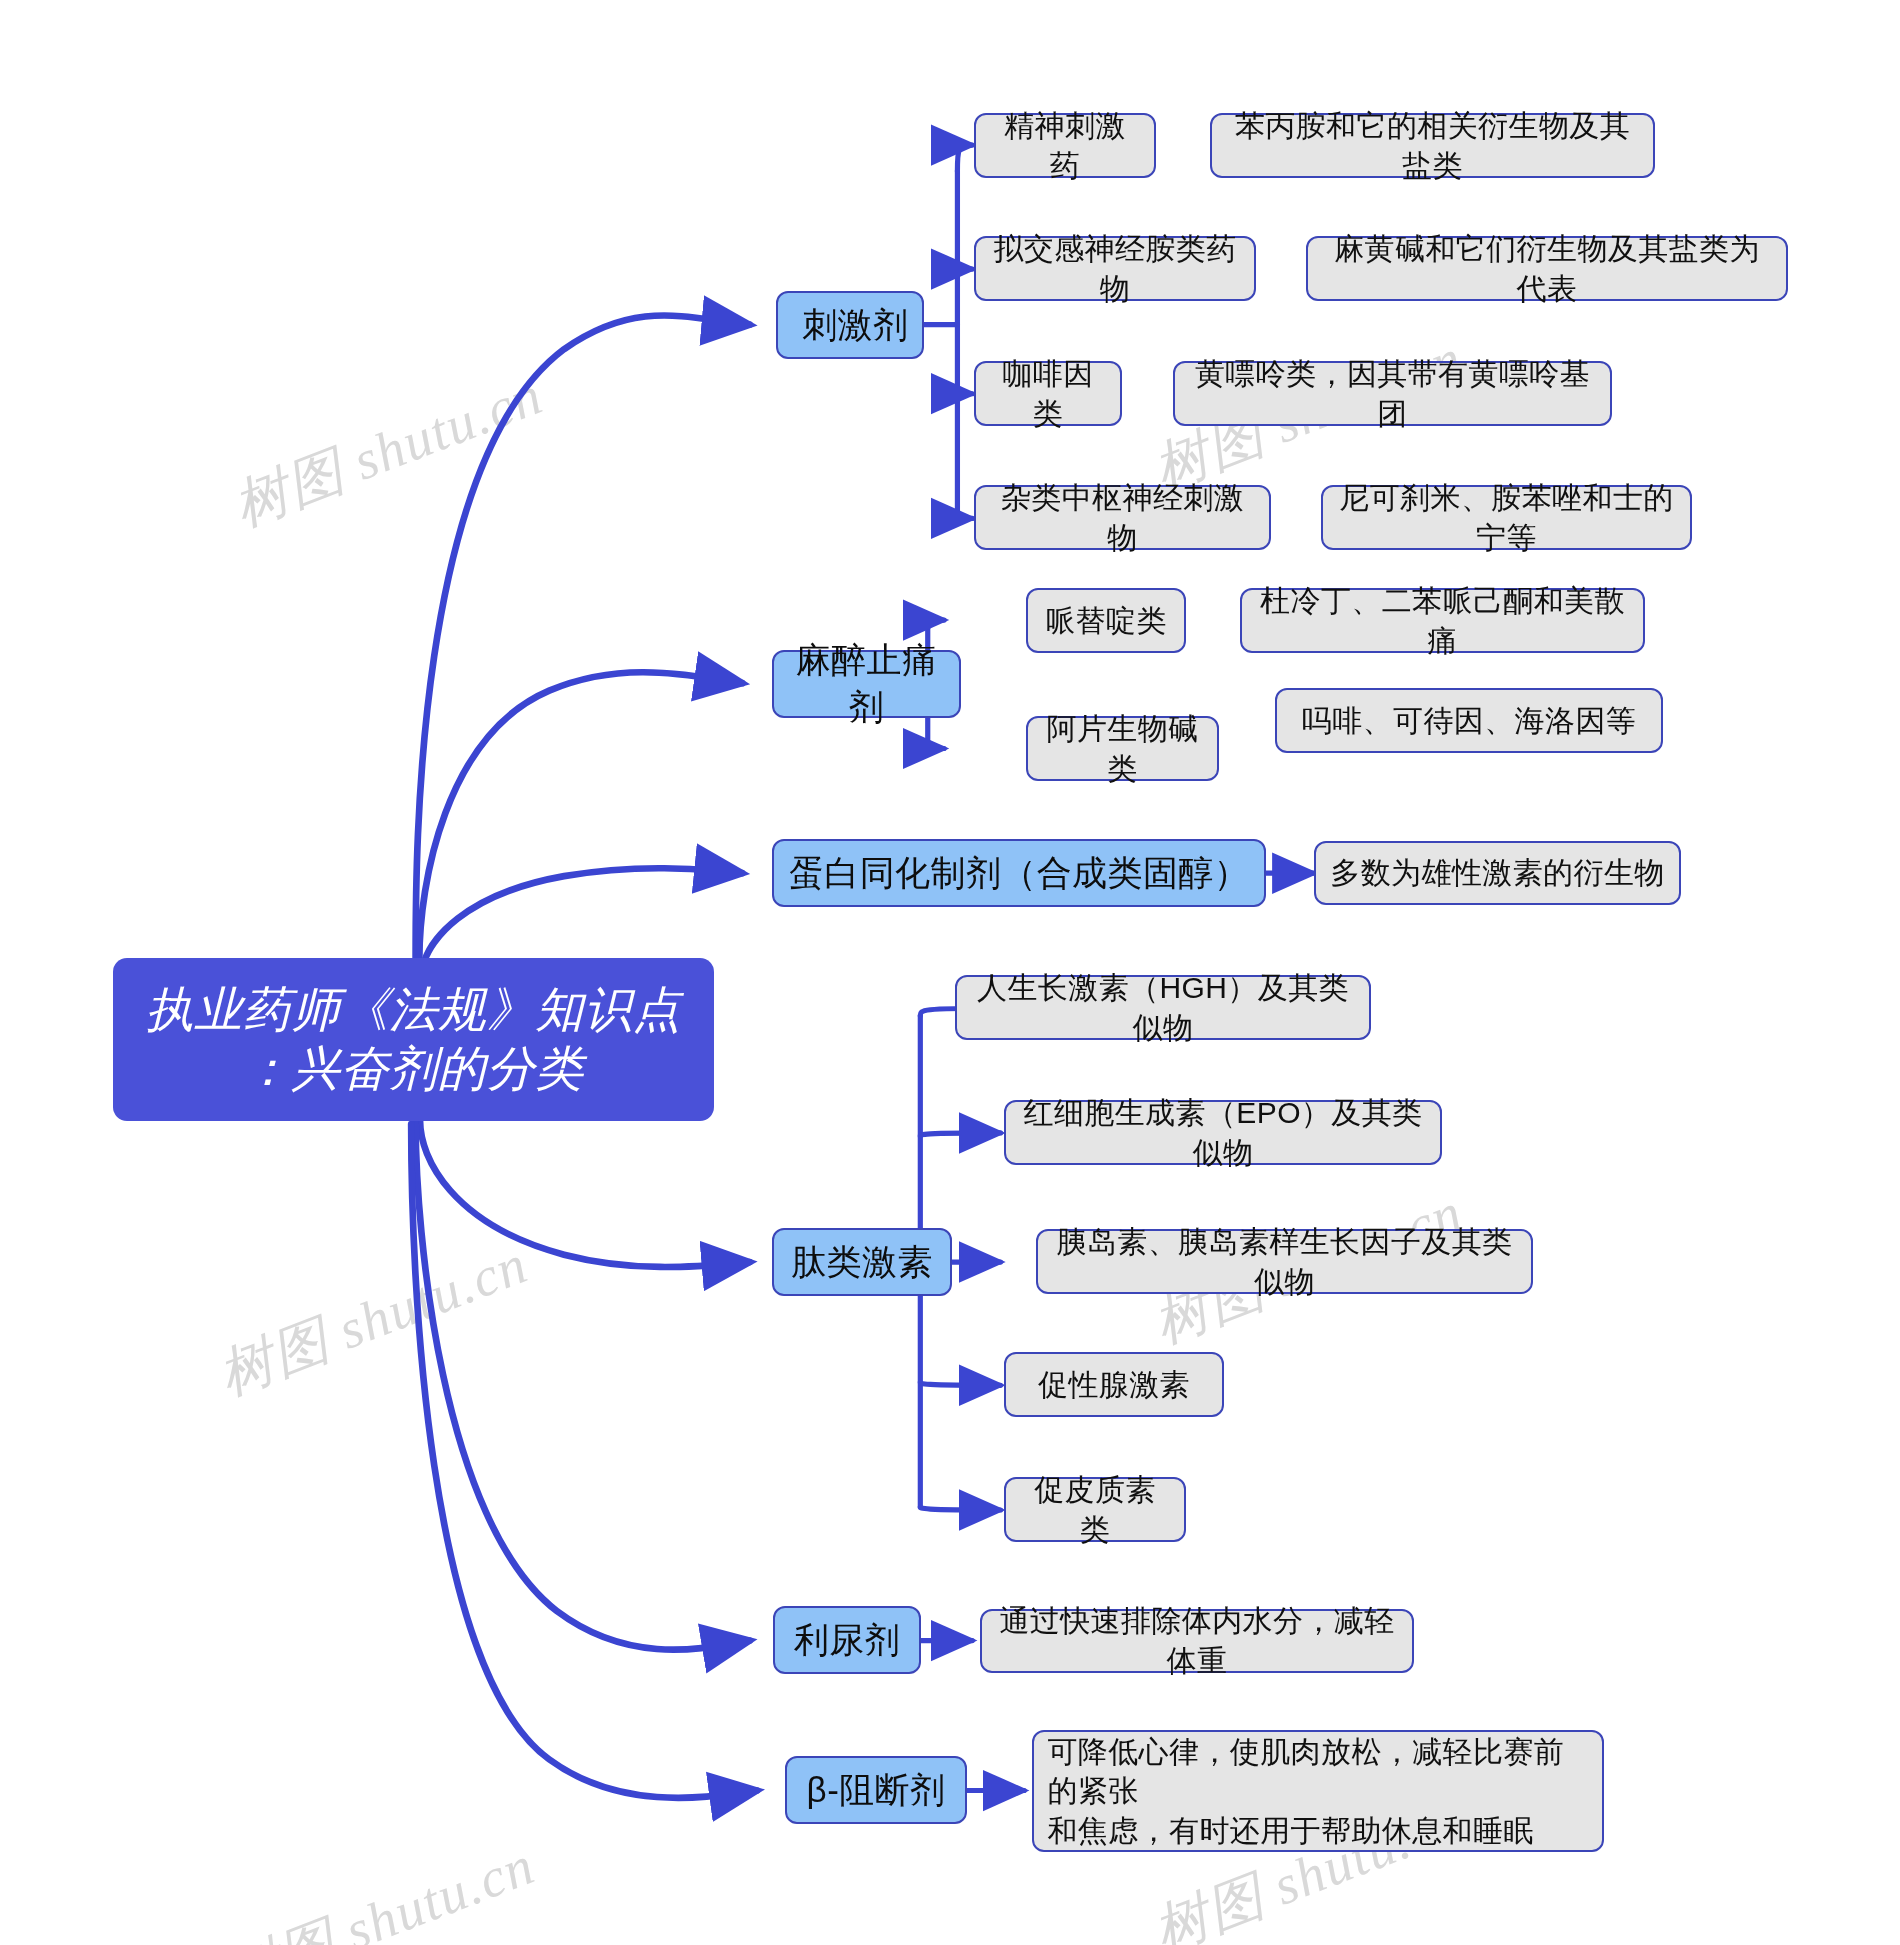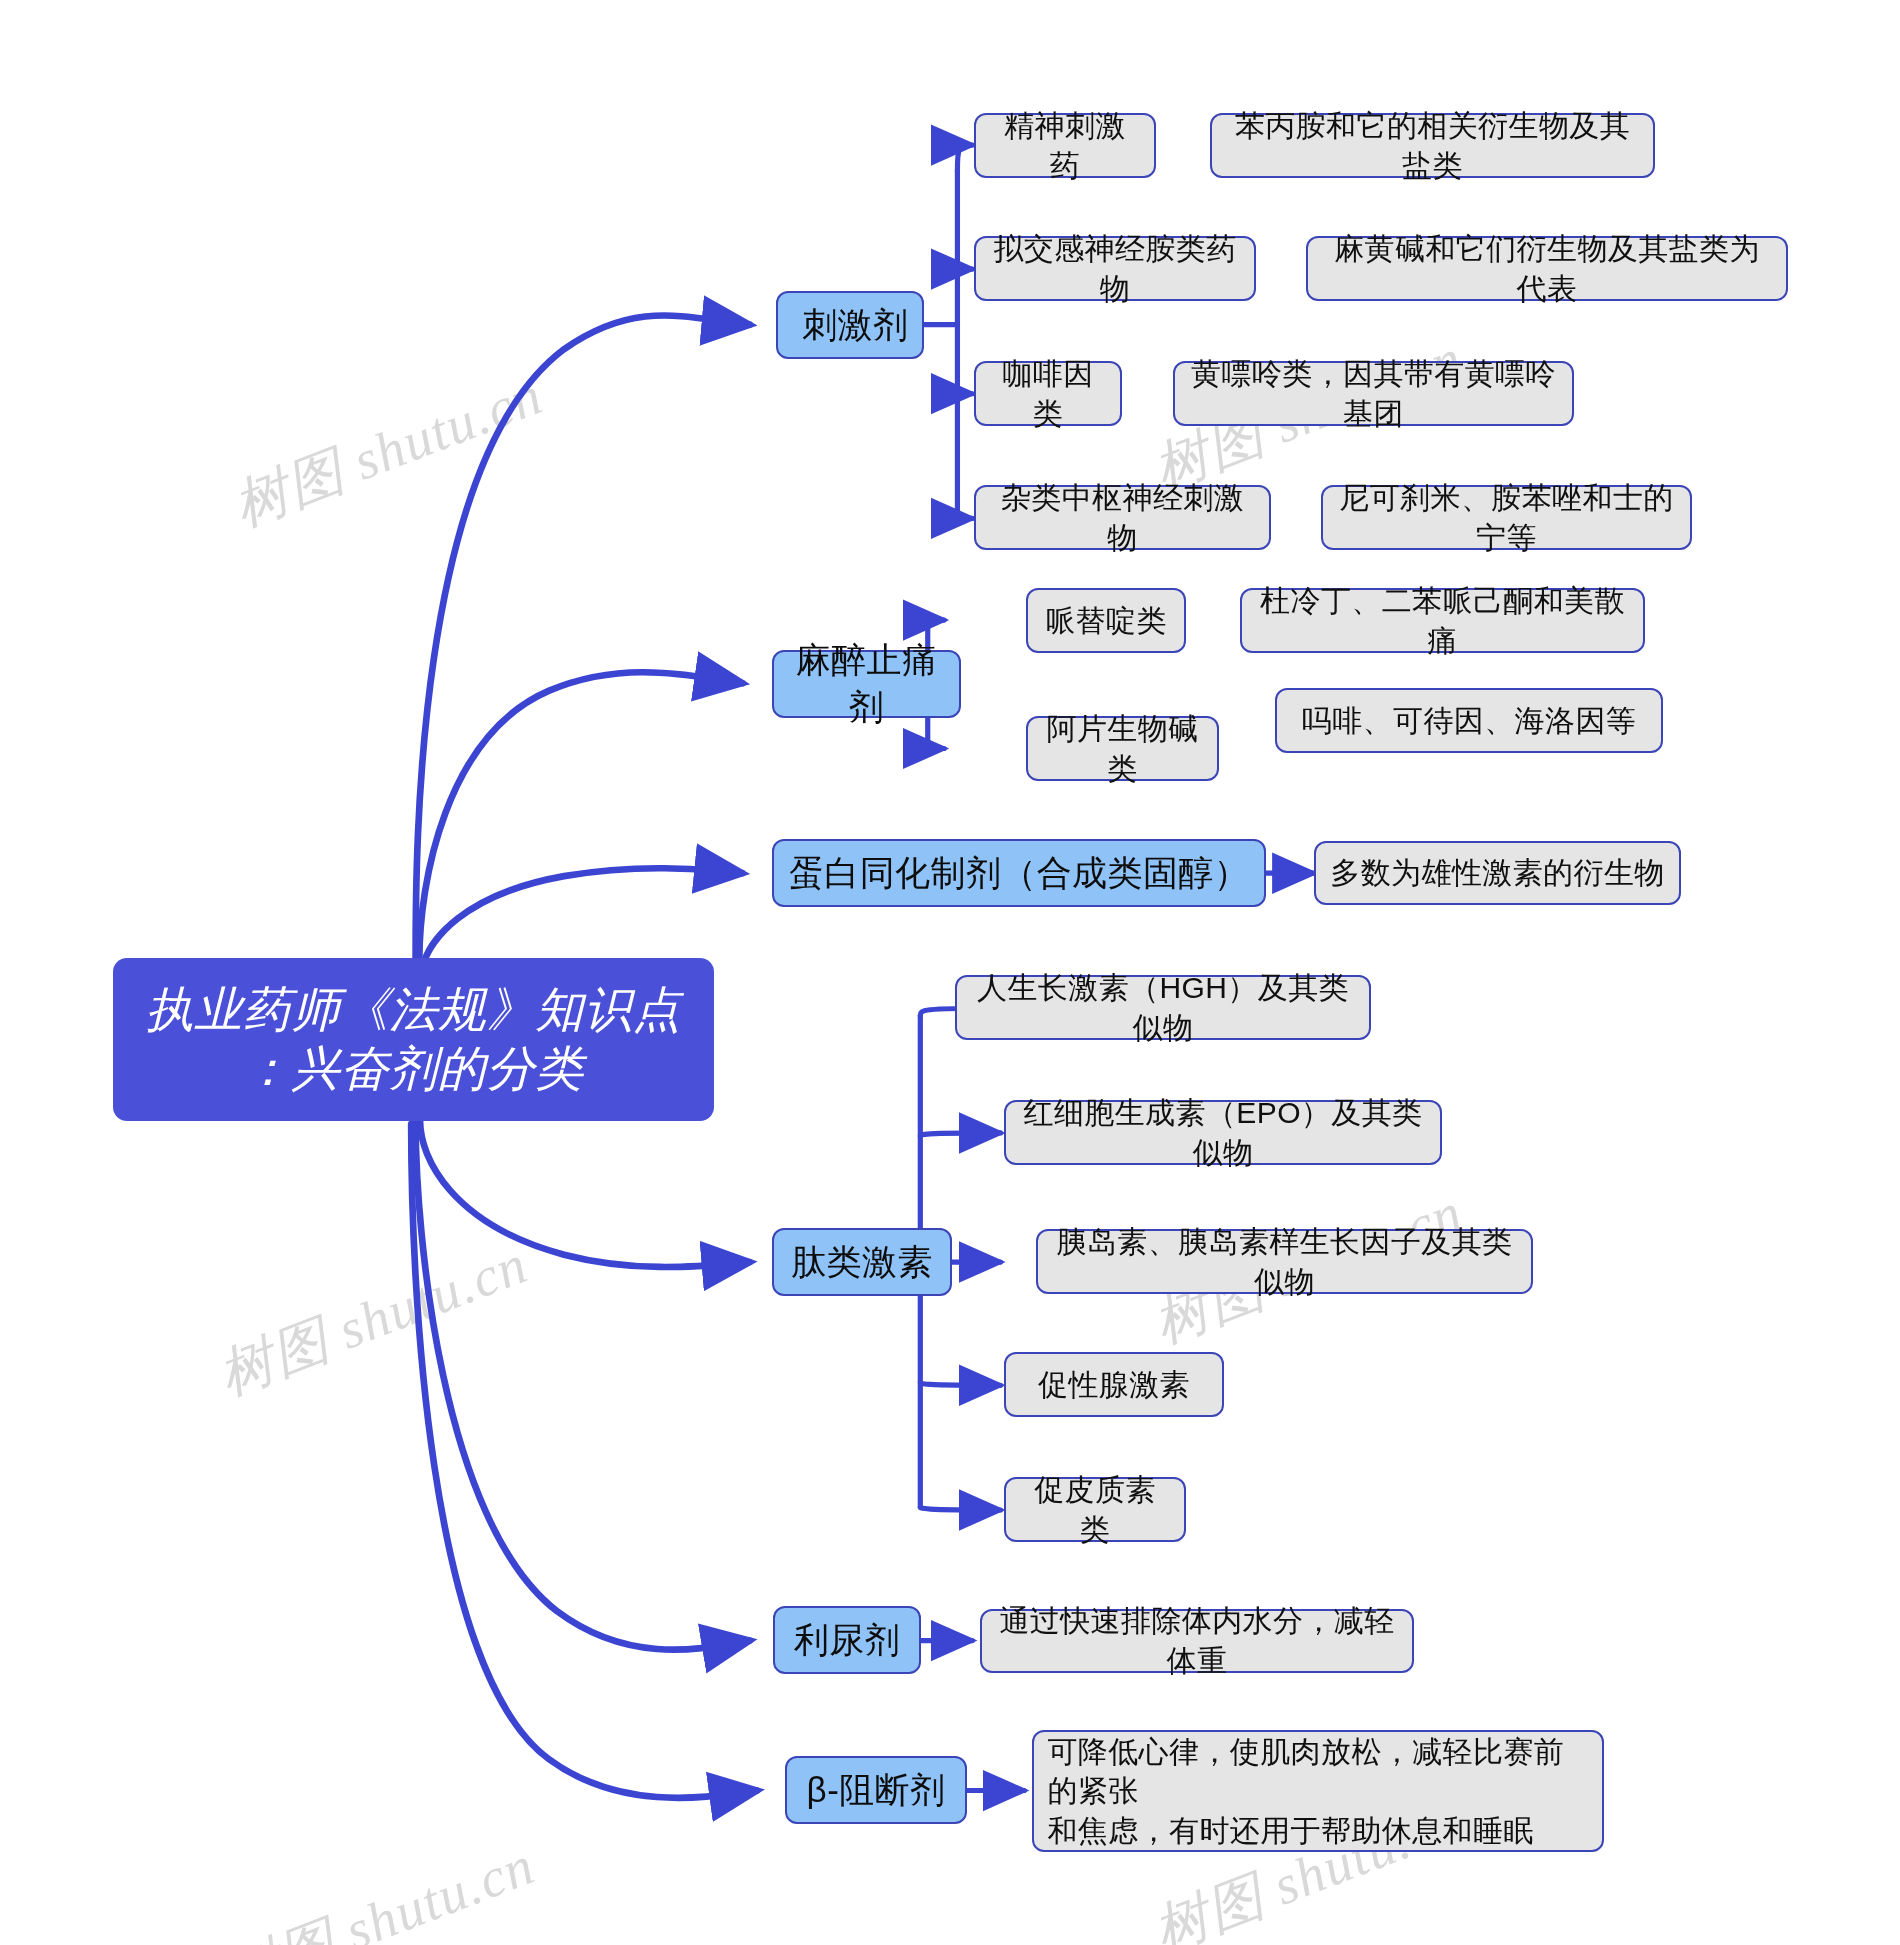--- a/index.html
+++ b/index.html
@@ -162,21 +162,21 @@
   <div class="node leaf sub" style="left:974px;top:236px;width:282px;height:65px;">
     <span>拟交感神经胺类药物</span>
   </div>
   <div class="node leaf" style="left:1306px;top:236px;width:482px;height:65px;">
     <span>麻黄碱和它们衍生物及其盐类为代表</span>
   </div>
 
   <div class="node leaf sub" style="left:974px;top:361px;width:148px;height:65px;">
     <span>咖啡因类</span>
   </div>
-  <div class="node leaf" style="left:1173px;top:361px;width:401px;height:65px;">
+  <div class="node leaf" style="left:1173px;top:361px;width:439px;height:65px;">
     <span>黄嘌呤类，因其带有黄嘌呤基团</span>
   </div>
 
   <div class="node leaf sub" style="left:974px;top:485px;width:297px;height:65px;">
     <span>杂类中枢神经刺激物</span>
   </div>
   <div class="node leaf" style="left:1321px;top:485px;width:371px;height:65px;">
     <span>尼可刹米、胺苯唑和士的宁等</span>
   </div>
 

